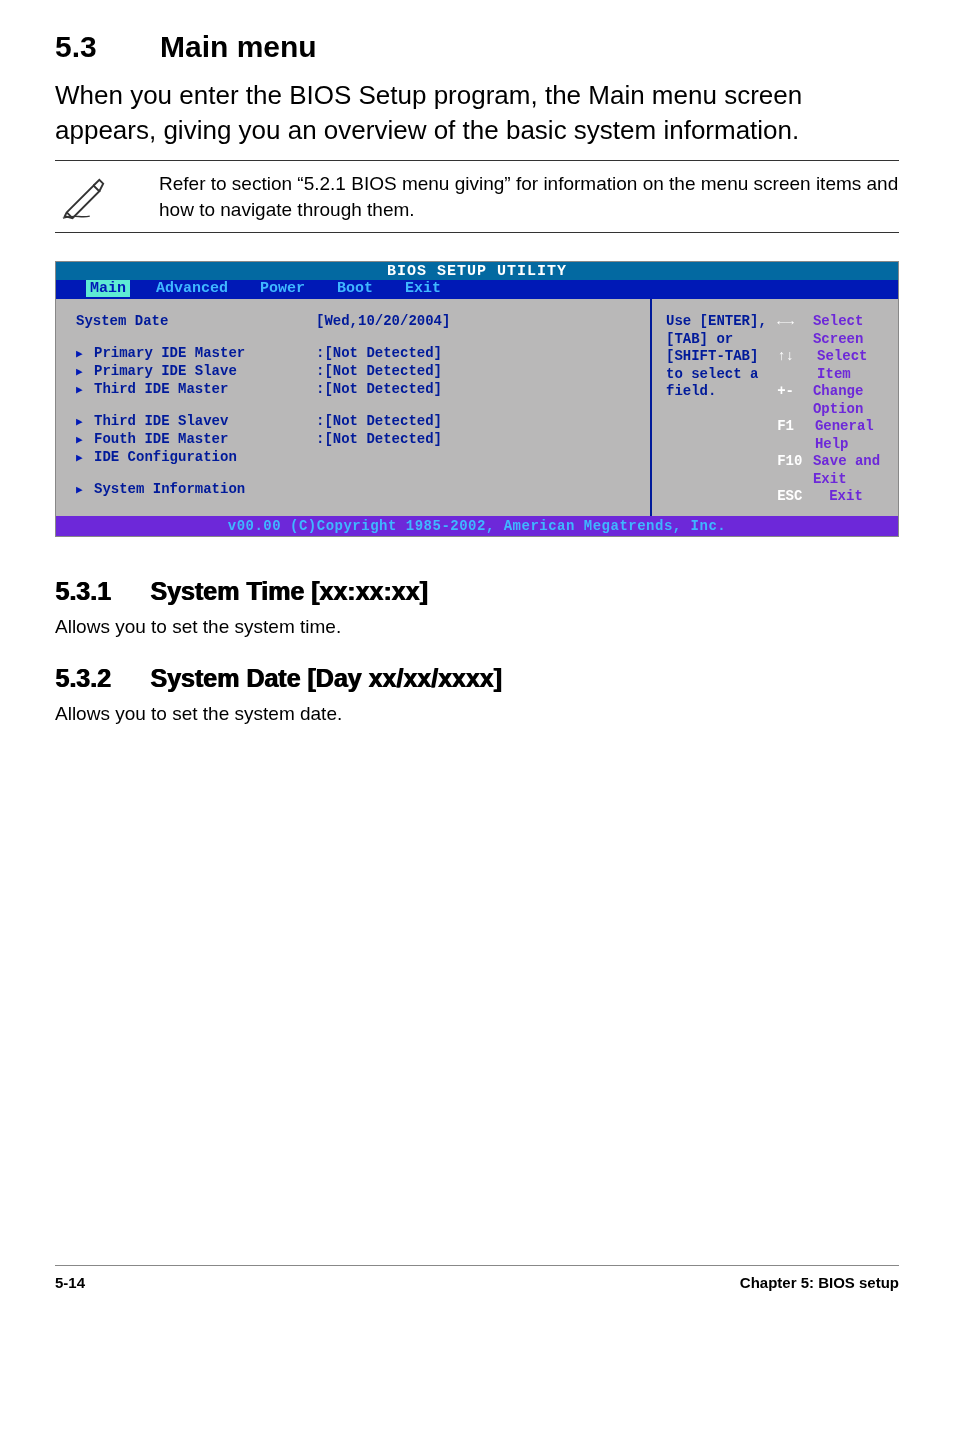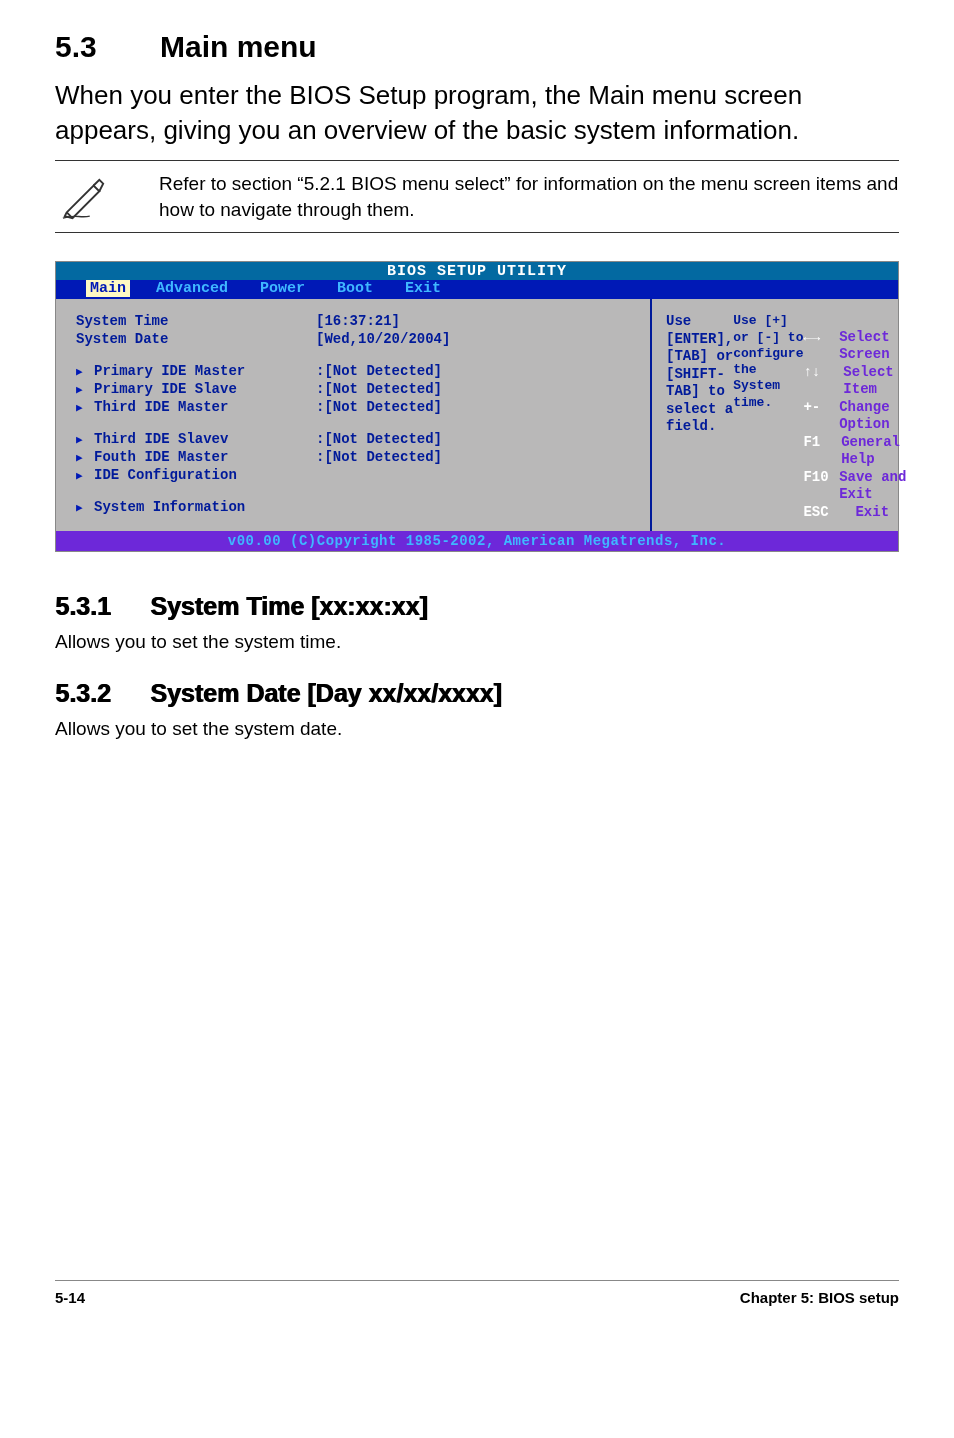--- a/index.html
+++ b/index.html
@@ -62,21 +62,21 @@
     .bios-tabs {
       background: #0019b6;
       display: flex;
       padding: 0 0 2px 30px;
       font-weight: bold;
       font-size: 15px;
       gap: 20px;
     }
     .bios-tabs .tab { color: #3fb7ff; padding: 0 6px; }
     .bios-tabs .tab.sel {
-      background: #fef9c3;
+      background: #5eead4;
       color: #0019b6;
       padding: 0 4px;
     }
     .bios-body {
       display: flex;
     }
     .bios-left {
       flex: 1;
       padding: 14px 10px 14px 20px;
       color: #001a9a;
@@ -152,39 +152,35 @@
 
 <p class="body-text">When you enter the BIOS Setup program, the Main menu screen appears, giving you an overview of the basic system information.</p>
 
 <div class="note-box">
   <svg class="pencil-icon" viewBox="0 0 48 48">
     <path d="M6 40 L34 12 L40 18 L12 46 L4 44 Z" fill="none" stroke="#333" stroke-width="2"></path>
     <path d="M34 12 L40 6 L44 10 L40 18" fill="none" stroke="#333" stroke-width="2"></path>
     <line x1="6" y1="40" x2="12" y2="46" stroke="#333" stroke-width="2"></line>
     <path d="M2 46 C 14 42, 20 46, 30 44" fill="none" stroke="#333" stroke-width="1.5"></path>
   </svg>
-  <p class="note-text">Refer to section “5.2.1  BIOS menu select” for information on the menu screen items and how to navigate through them.</p>
+  <p class="note-text">Refer to section “5.2.1  BIOS menu giving” for information on the menu screen items and how to navigate through them.</p>
 </div>
 
 <div class="bios">
   <div class="bios-header">BIOS SETUP UTILITY</div>
   <div class="bios-tabs">
     <span class="tab sel">Main</span>
     <span class="tab">Advanced</span>
     <span class="tab">Power</span>
     <span class="tab">Boot</span>
     <span class="tab">Exit</span>
   </div>
   <div class="bios-body">
     <div class="bios-left">
       <div class="bios-row">
-        <span class="bios-label">System Time</span>
-        <span class="bios-val">[16:37:21]</span>
-      </div>
-      <div class="bios-row">
         <span class="bios-label">System Date</span>
         <span class="bios-val">[Wed,10/20/2004]</span>
       </div>
 
       <div class="bios-row sp">
         <span class="bios-label">
             <span class="tri">▶</span>
             <span>Primary IDE Master</span>
           </span>
         <span class="bios-val">:[Not Detected]</span>
@@ -226,21 +222,20 @@
       </div>
       <div class="bios-row sp">
         <span class="bios-label">
             <span class="tri">▶</span>
             <span>System Information</span>
           </span>
       </div>
     </div>
     <div class="bios-right">
       <div class="help-top">Use [ENTER], [TAB] or [SHIFT-TAB] to select a field.</div>
-      <div class="help-mid">Use [+] or [-] to configure the System time.</div>
       <div class="help-keys">
         <div class="kl">
             <span class="k">←→</span>
             <span class="d">Select Screen</span>
           </div>
         <div class="kl">
             <span class="k">↑↓</span>
             <span class="d">Select Item</span>
           </div>
         <div class="kl">

